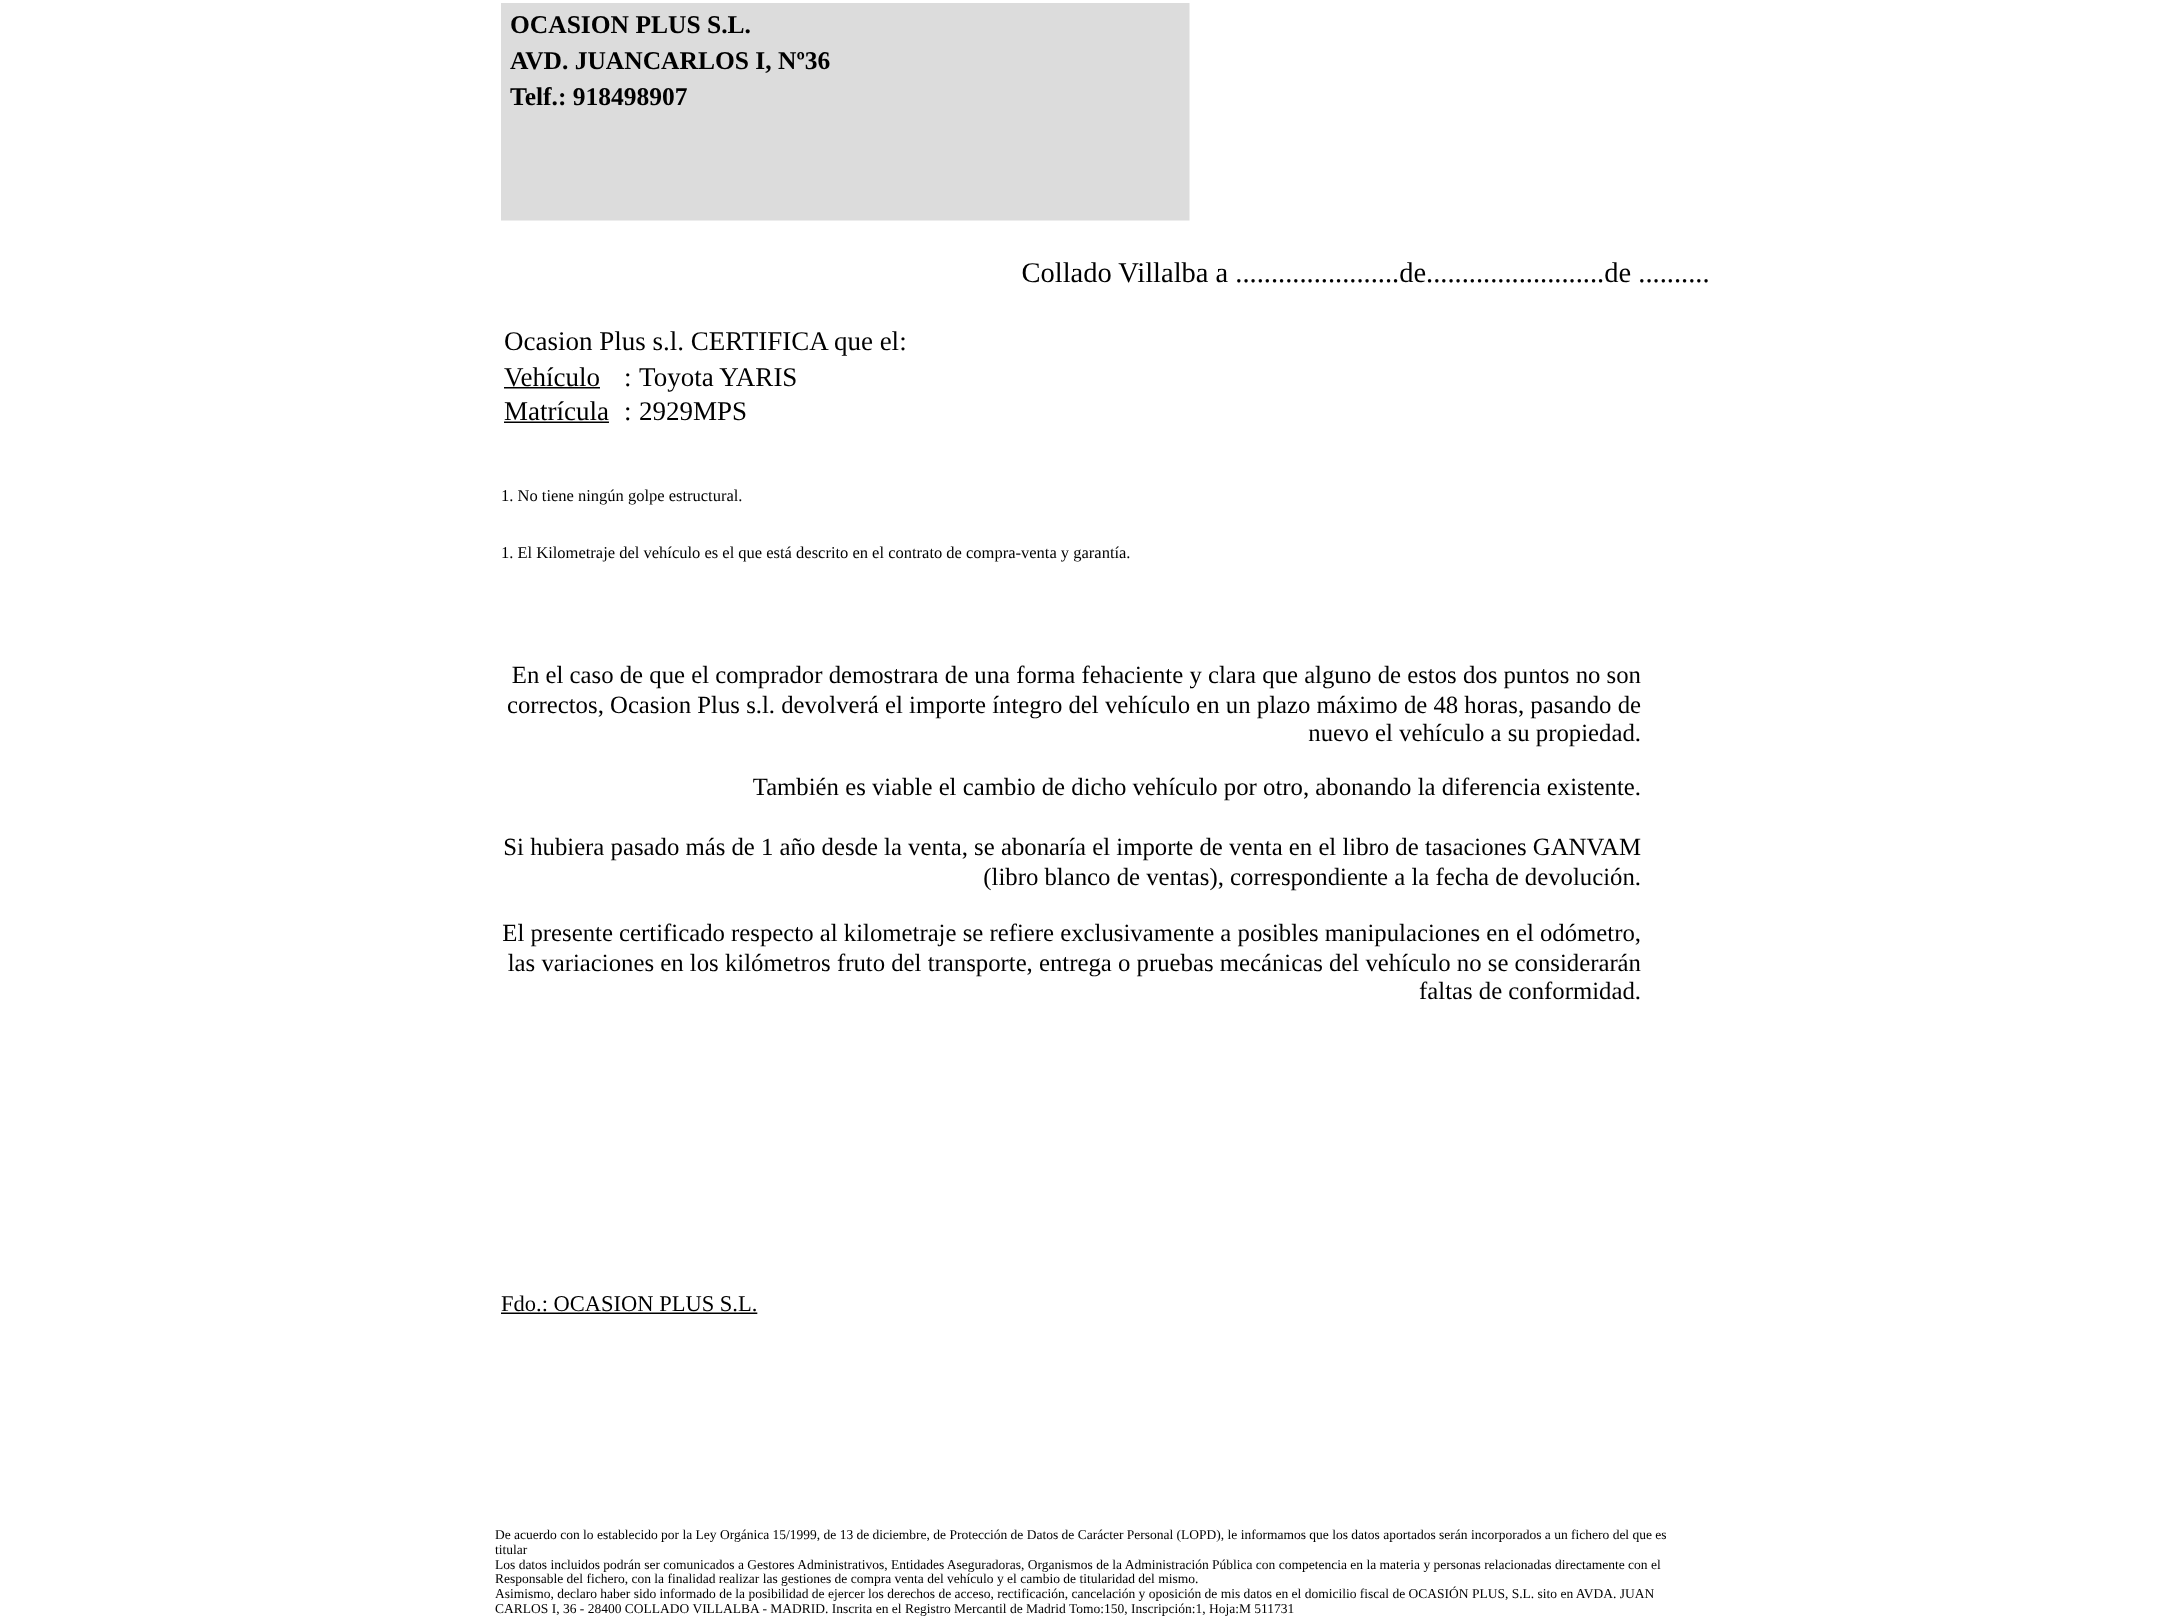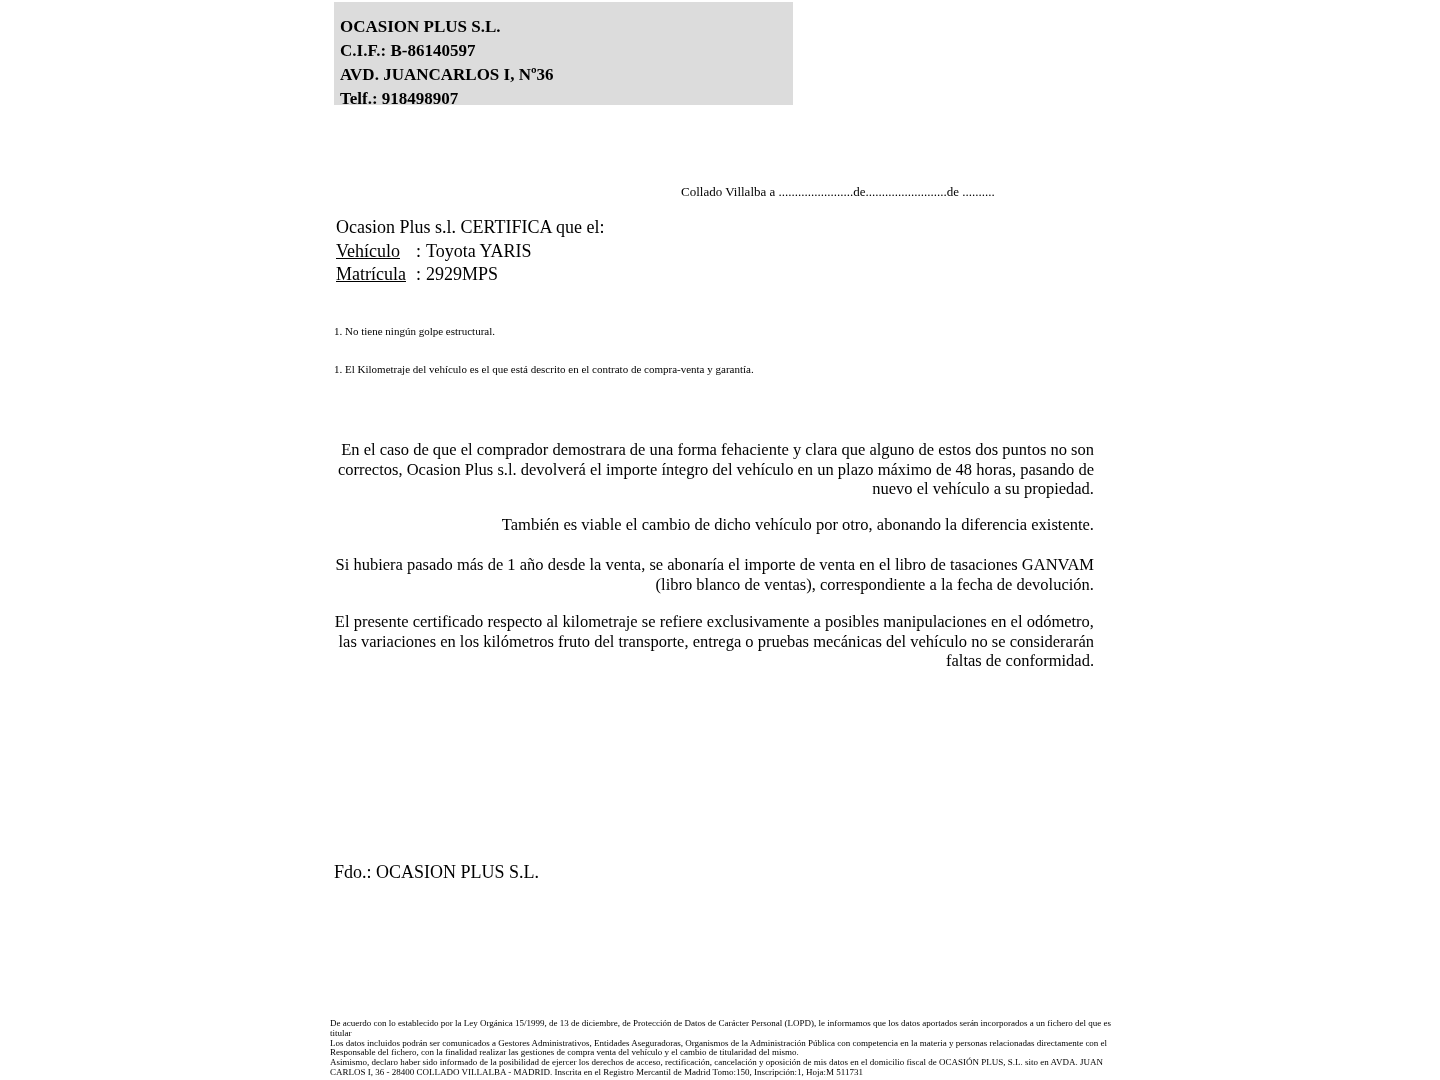--- a/index.html
+++ b/index.html
@@ -6,28 +6,28 @@
   body{
     width:1440px;height:1080px;
     background:#ffffff;
     position:relative;
     font-family:"Liberation Serif", serif;
     color:#000;
     overflow:hidden;
   }
   .header-box{
     position:absolute;left:334px;top:2px;
-    width:459px;height:103px;
+    width:459px;height:145px;
     box-sizing:border-box;
-    padding:13px 0 0 6px;
+    padding:3px 0 0 6px;
     font-weight:bold;font-size:17px;line-height:24px;
   }
   .date-line{
-    position:absolute;left:681px;top:184px;
-    font-size:13px;white-space:nowrap;
+    position:absolute;left:681px;top:172px;
+    font-size:19px;white-space:nowrap;
   }
   .certify-block{
     position:absolute;left:336px;top:216px;
     font-size:18px;line-height:23.5px;
   }
   .field-label{
     display:inline-block;width:80px;
     text-decoration:underline;
   }
   .field-value{margin-left:5px;margin-top:16px;}
@@ -41,35 +41,35 @@
     position:absolute;left:334px;width:760px;
     font-size:16.5px;line-height:19.6px;
     text-align:right;
   }
   .para-1{top:440px}
   .para-2{top:515px}
   .para-3{top:555px}
   .para-4{top:612px}
   .signature{
     position:absolute;left:334px;top:862px;
-    font-size:18px;
+    font-size:15px;
+    text-decoration:underline;
   }
   .legal{
     position:absolute;left:330px;top:1019px;width:782px;
     font-size:9px;line-height:9.8px;
   }
 </style>
 </head>
 <body>
 
 <div class="page">
 
   <div class="header-box" style="background: rgb(220, 220, 220);">
     <div>OCASION PLUS S.L.</div>
-    <div>C.I.F.: B-86140597</div>
     <div>AVD. JUANCARLOS I, Nº36</div>
     <div>Telf.: 918498907</div>
   </div>
 
   <div class="date-line">Collado Villalba a .......................de.........................de ..........</div>
 
   <div class="certify-block">
     <div>Ocasion Plus s.l. CERTIFICA que el:</div>
     <div class="field-row">
       <span class="field-label">Vehículo</span><span class="field-sep">:</span><span class="field-value">Toyota YARIS</span>

